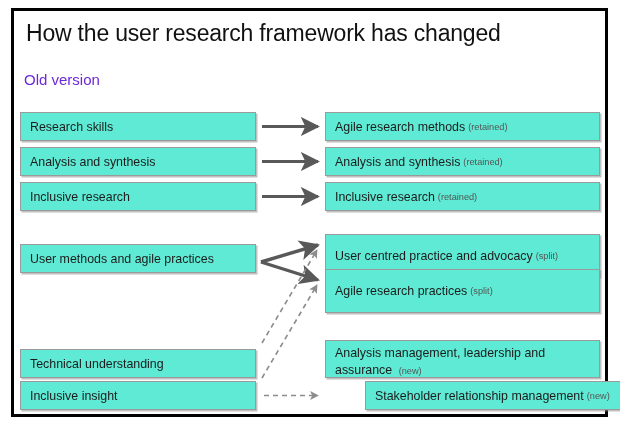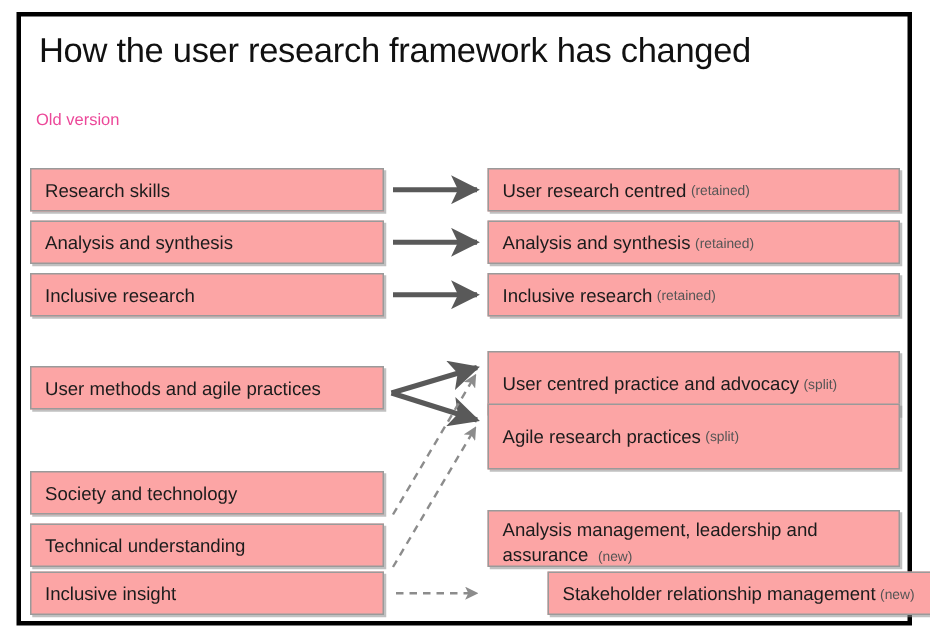--- a/index.html
+++ b/index.html
@@ -33,32 +33,32 @@
     top: 18px;
     width: 570px;
     font-size: 23px;
     line-height: 30px;
     color: #111111;
     letter-spacing: -0.2px;
     white-space: nowrap;
   }
   .col-header {
     position: absolute;
-    font-size: 11px;
-    color: #ec4899;
+    font-size: 15px;
+    color: #6d28d9;
     line-height: 20px;
     white-space: nowrap;
   }
   #hdr-old { left: 24px; top: 70px; }
   #hdr-new { left: 327px; top: 63px; }
 
   .box {
     position: absolute;
     box-sizing: border-box;
-    background: #fca5a5;
+    background: #5eead4;
     border: 1px solid #9a9a9a;
     box-shadow: 1.5px 1.5px 0 rgba(140,140,140,0.55);
     color: #1c1c1c;
     font-size: 12.4px;
     line-height: 16px;
     padding: 0 9px;
     display: flex;
     align-items: center;
   }
   .box .txt { display: block; }
@@ -97,32 +97,29 @@
   </div>
   <div class="box" style="left:20px; top:147px; width:236px; height:29px;">
     <span class="txt">Analysis and synthesis</span>
   </div>
   <div class="box" style="left:20px; top:182px; width:236px; height:29px;">
     <span class="txt">Inclusive research</span>
   </div>
   <div class="box" style="left:20px; top:244px; width:236px; height:29px;">
     <span class="txt">User methods and agile practices</span>
   </div>
-  <div class="box" style="left:20px; top:314px; width:236px; height:29px;">
-    <span class="txt">Society and technology</span>
-  </div>
   <div class="box" style="left:20px; top:349px; width:236px; height:29px;">
     <span class="txt">Technical understanding</span>
   </div>
   <div class="box" style="left:20px; top:381px; width:236px; height:29px;">
     <span class="txt">Inclusive insight</span>
   </div>
 
   <div class="box" style="left:325px; top:112px; width:275px; height:29px;">
-    <span class="txt">User research centred</span>
+    <span class="txt">Agile research methods</span>
     <span class="tag">(retained)</span>
   </div>
   <div class="box" style="left:325px; top:147px; width:275px; height:29px;">
     <span class="txt">Analysis and synthesis</span>
     <span class="tag">(retained)</span>
   </div>
   <div class="box" style="left:325px; top:182px; width:275px; height:29px;">
     <span class="txt">Inclusive research</span>
     <span class="tag">(retained)</span>
   </div>

